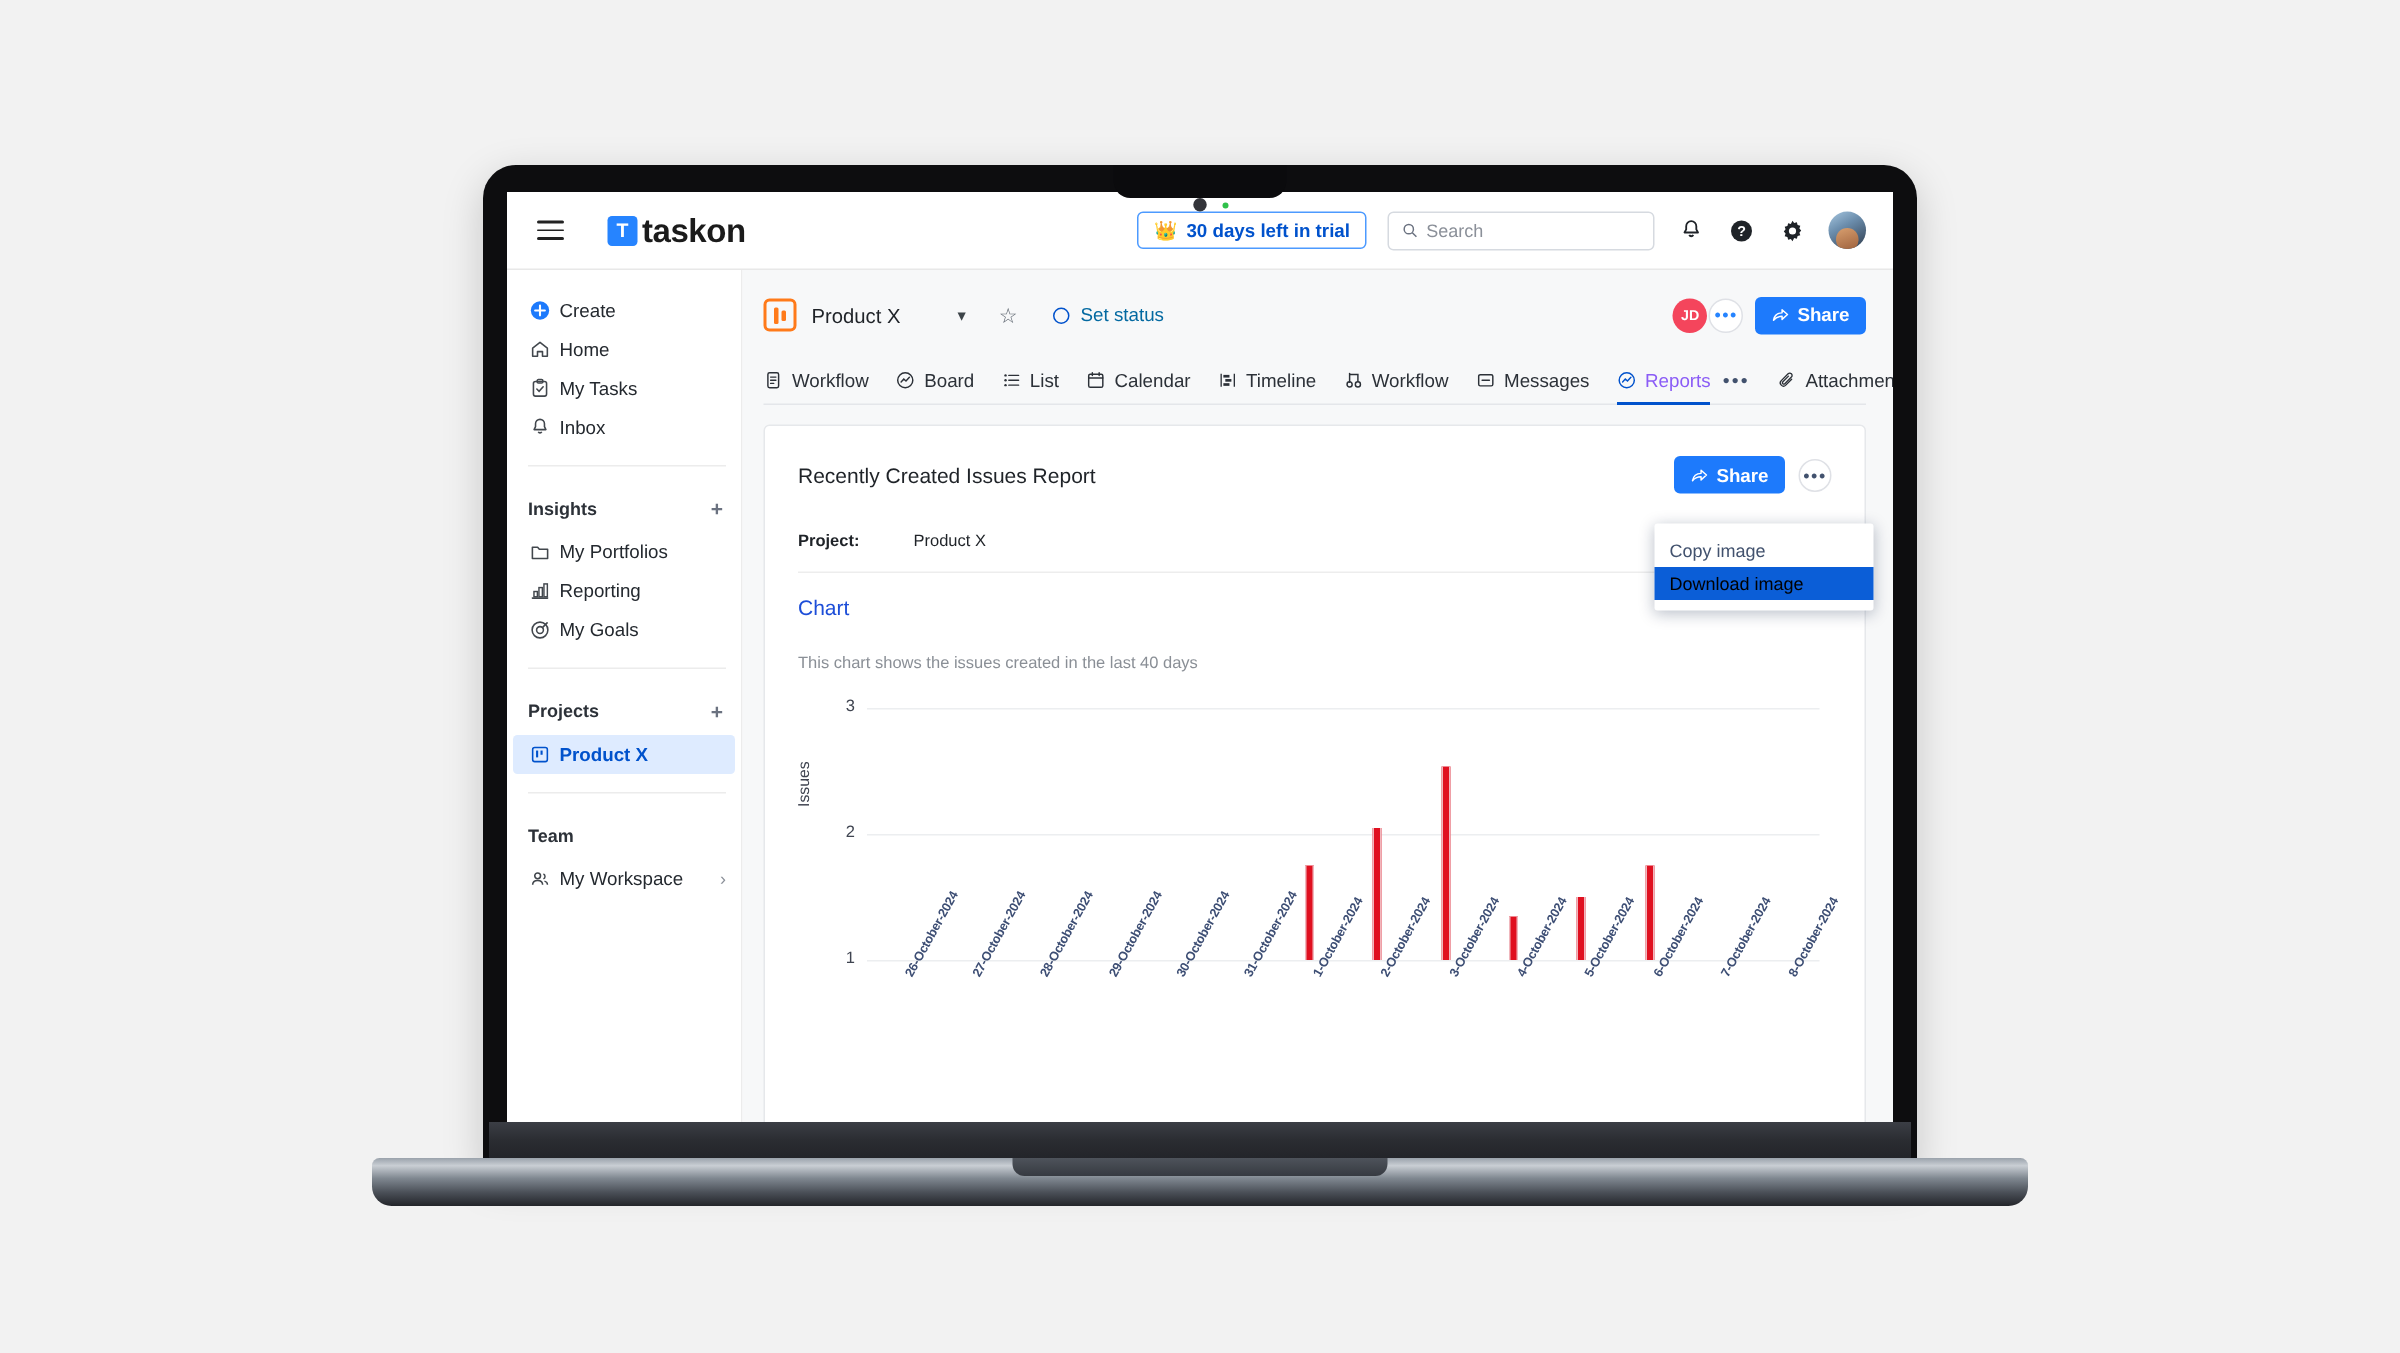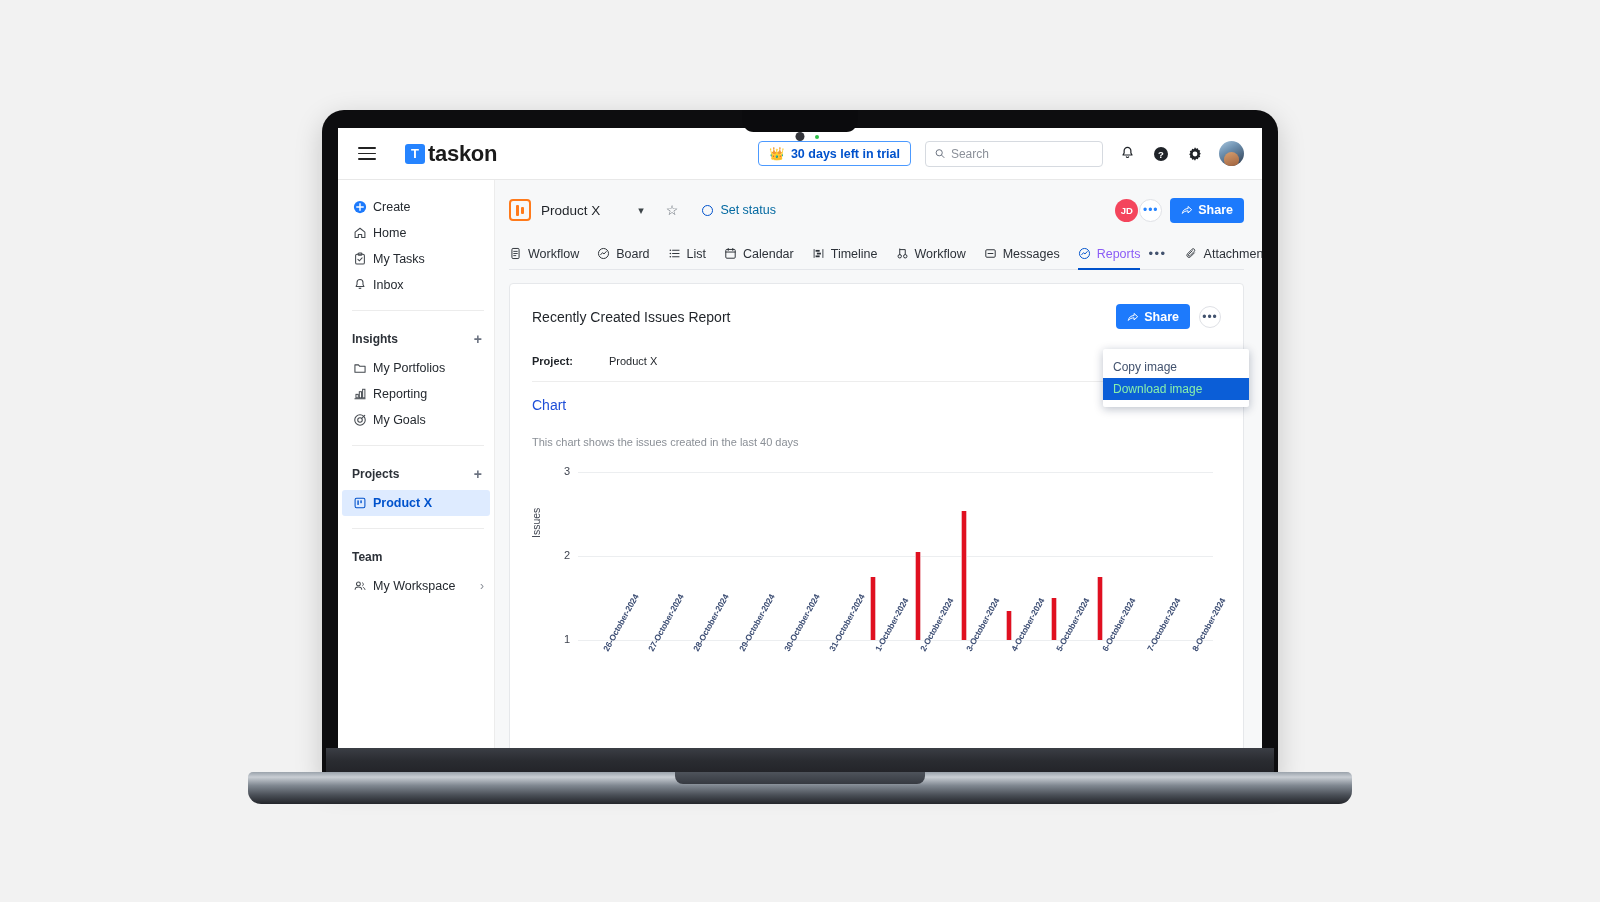--- a/index.html
+++ b/index.html
@@ -176,21 +176,21 @@
   #chart-sub { font-size: 11px; color: #8a8f96; margin-top: 23px; }
 
   
   #context-menu {
     position: absolute; right: -6px; top: 21px; width: 146px; background: #fff;
     box-shadow: 0 2px 10px rgba(9,30,66,.28); border-radius: 2px; padding: 7px 0;
     z-index: 20;
     margin-top: 44px;
   }
   .menu-item { height: 22px; line-height: 22px; padding: 0 10px; font-size: 12px; color: #42526e; cursor: pointer; }
-  .menu-item.selected { background: #0b5ed7; color: #86efac; }
+  .menu-item.selected { background: #0b5ed7; color: #000000; }
 
   
   #chart-area { position: relative; margin-top: 12px; height: 240px; }
   #y-axis-title { position: absolute; left: -2px; top: 78px; font-size: 10.5px; color: #3f4450;
     transform: rotate(-90deg); transform-origin: left top; white-space: nowrap; }
   .y-tick { position: absolute; left: 20px; width: 18px; text-align: right;
     font-size: 11px; color: #3f4450; }
   .gridline { position: absolute; left: 46px; right: 8px; height: 1px; background: #eceef0; }
   #plot { position: absolute; left: 46px; right: 8px; top: 12px; height: 168px; }
   .bar { position: absolute; bottom: 0; width: 6px; background: #e01020;

